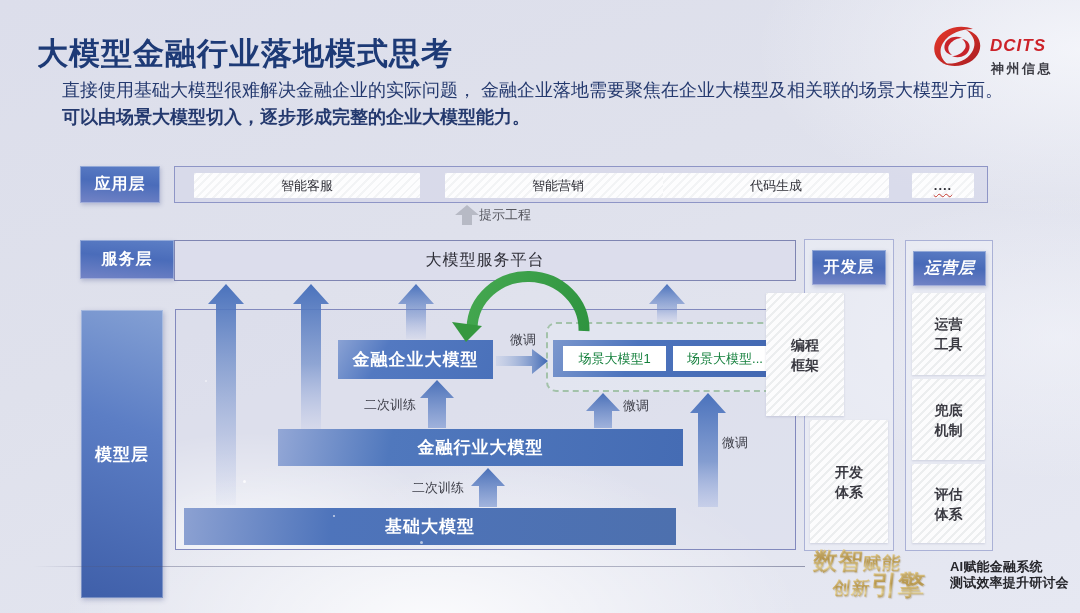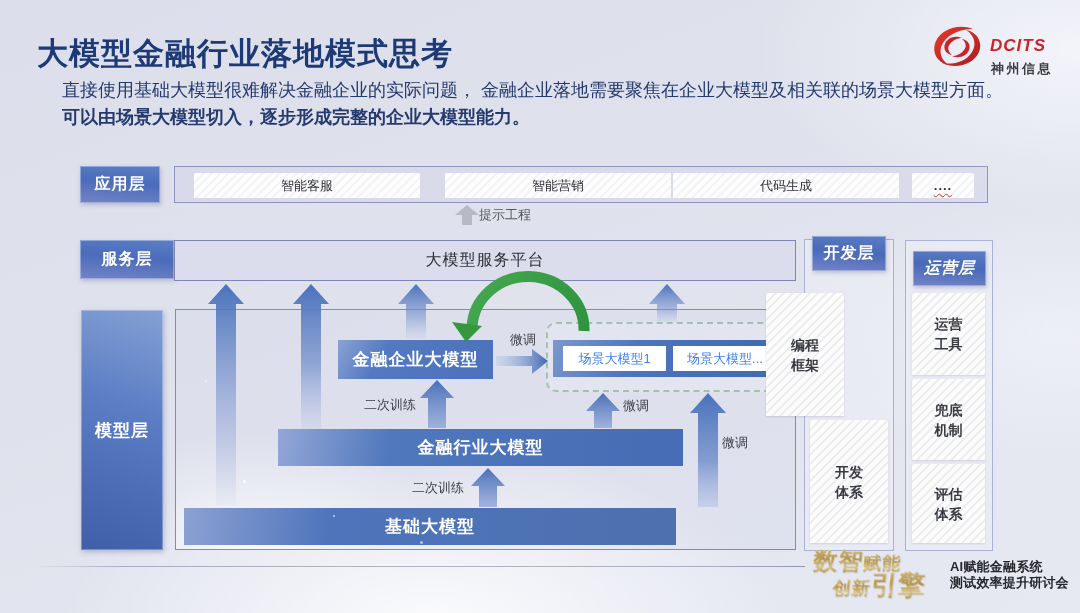--- a/index.html
+++ b/index.html
@@ -59,21 +59,21 @@
   .svc-box{
     left:174px;top:240px;width:622px;height:41px;
     background:#dcddec;
     border:1px solid #7f85b2;box-sizing:border-box;
     display:flex;align-items:center;justify-content:center;
     font-size:16px;color:#2f2f38;letter-spacing:1px;
   }
 
   
   .chip-model{
-    left:81px;top:310px;width:82px;height:240px;
+    left:81px;top:310px;width:82px;height:288px;
     background:linear-gradient(200deg,#84a0d4 0%, #5c7ec5 40%, #3f5fa9 100%);
     box-shadow:inset 0 0 0 1px rgba(255,255,255,0.3), 1px 2px 5px rgba(60,70,130,0.3);
     color:#fff;font-weight:bold;font-size:17px;letter-spacing:1px;
     display:flex;align-items:center;justify-content:center;
   }
   .model-wrap{
     left:175px;top:309px;width:621px;height:241px;
     background:
       radial-gradient(320px 180px at 12% 100%, rgba(255,255,255,0.75), rgba(255,255,255,0) 65%),
       radial-gradient(260px 140px at 55% 95%, rgba(250,250,253,0.4), rgba(250,250,253,0) 60%),
@@ -101,21 +101,21 @@
     border:2px dashed #a3c2aa;border-radius:10px;box-sizing:border-box;
     background:rgba(245,247,250,0.25);
   }
   .scene-bar{
     left:553px;top:340px;width:234px;height:37px;
     background:linear-gradient(115deg,#7b97cd 0%, #4d74bd 35%, #4166b0 100%);
   }
   .scene-box{
     position:absolute;top:346px;height:25px;background:#ffffff;
     display:flex;align-items:center;justify-content:center;
-    font-size:13px;color:#3b82f6;
+    font-size:13px;color:#15803d;
   }
   .lbl{position:absolute;font-size:13px;color:#3d3e48;white-space:nowrap;}
 
   
   .panel{
     position:absolute;border:1px solid #aab1d6;box-sizing:border-box;
     background:rgba(240,241,248,0.45);
   }
   .panel-chip{position:absolute;height:35px;
     background:linear-gradient(185deg,#5d7fc6 0%, #486ab8 45%, #7484c6 100%);
@@ -173,21 +173,21 @@
       <path d="M 23 31 C 30 34 38 31 40 25 C 42 20 39 15 33 14 C 37 17 38 22 35 25 C 32 29 27 31 23 31 Z" fill="#c8232a"></path>
     </svg>
     <div class="brand">DCITS</div>
     <div class="brand-cn">神州信息</div>
   </div>
 
   <div class="abs chip chip-app">应用层</div>
   <div class="abs app-row">
     <div class="app-box" style="left:19px;width:226px;">智能客服</div>
     <div class="app-box" style="left:258px;width:226px;margin-left:12px;">智能营销</div>
-    <div class="app-box" style="left:498px;width:226px;">代码生成</div>
+    <div class="app-box" style="left:488px;width:226px;">代码生成</div>
     <div class="app-box" style="left:737px;width:62px;text-decoration:underline wavy #c3392f 1px;text-underline-offset:3px;font-weight:bold;letter-spacing:1px;">....</div>
   </div>
   <div class="abs hint">
     <svg width="24" height="20" viewBox="0 0 24 20">
       <polygon points="12,0 24,10 17,10 17,20 7,20 7,10 0,10" fill="#b7bac5"></polygon>
     </svg>
     <span class="txt">提示工程</span>
   </div>
 
   <div class="abs chip chip-svc">服务层</div>
@@ -204,21 +204,21 @@
   <div class="abs blue-bar bar-industry">金融行业大模型</div>
   <div class="abs blue-bar bar-base">基础大模型</div>
 
   <div class="lbl" style="left:510px;top:331px;">微调</div>
   <div class="lbl" style="left:364px;top:396px;">二次训练</div>
   <div class="lbl" style="left:623px;top:397px;">微调</div>
   <div class="lbl" style="left:722px;top:434px;">微调</div>
   <div class="lbl" style="left:412px;top:479px;">二次训练</div>
 
   <div class="panel" style="left:804px;top:239px;width:90px;height:312px;"></div>
-  <div class="panel-chip" style="left:812px;top:236px;width:74px;">开发层</div>
+  <div class="panel-chip" style="left:812px;top:250px;width:74px;">开发层</div>
   <div class="panel-box" style="left:766px;top:293px;width:78px;height:123px;text-align:right;">编程
 框架</div>
   <div class="panel-box" style="left:810px;top:420px;width:78px;height:123px;">开发
 体系</div>
 
   <div class="panel" style="left:905px;top:240px;width:88px;height:311px;"></div>
   <div class="panel-chip" style="left:913px;top:251px;width:73px;font-style:italic;">运营层</div>
   <div class="panel-box" style="left:912px;top:293px;width:73px;height:82px;">运营
 工具</div>
   <div class="panel-box" style="left:912px;top:379px;width:73px;height:81px;">兜底

